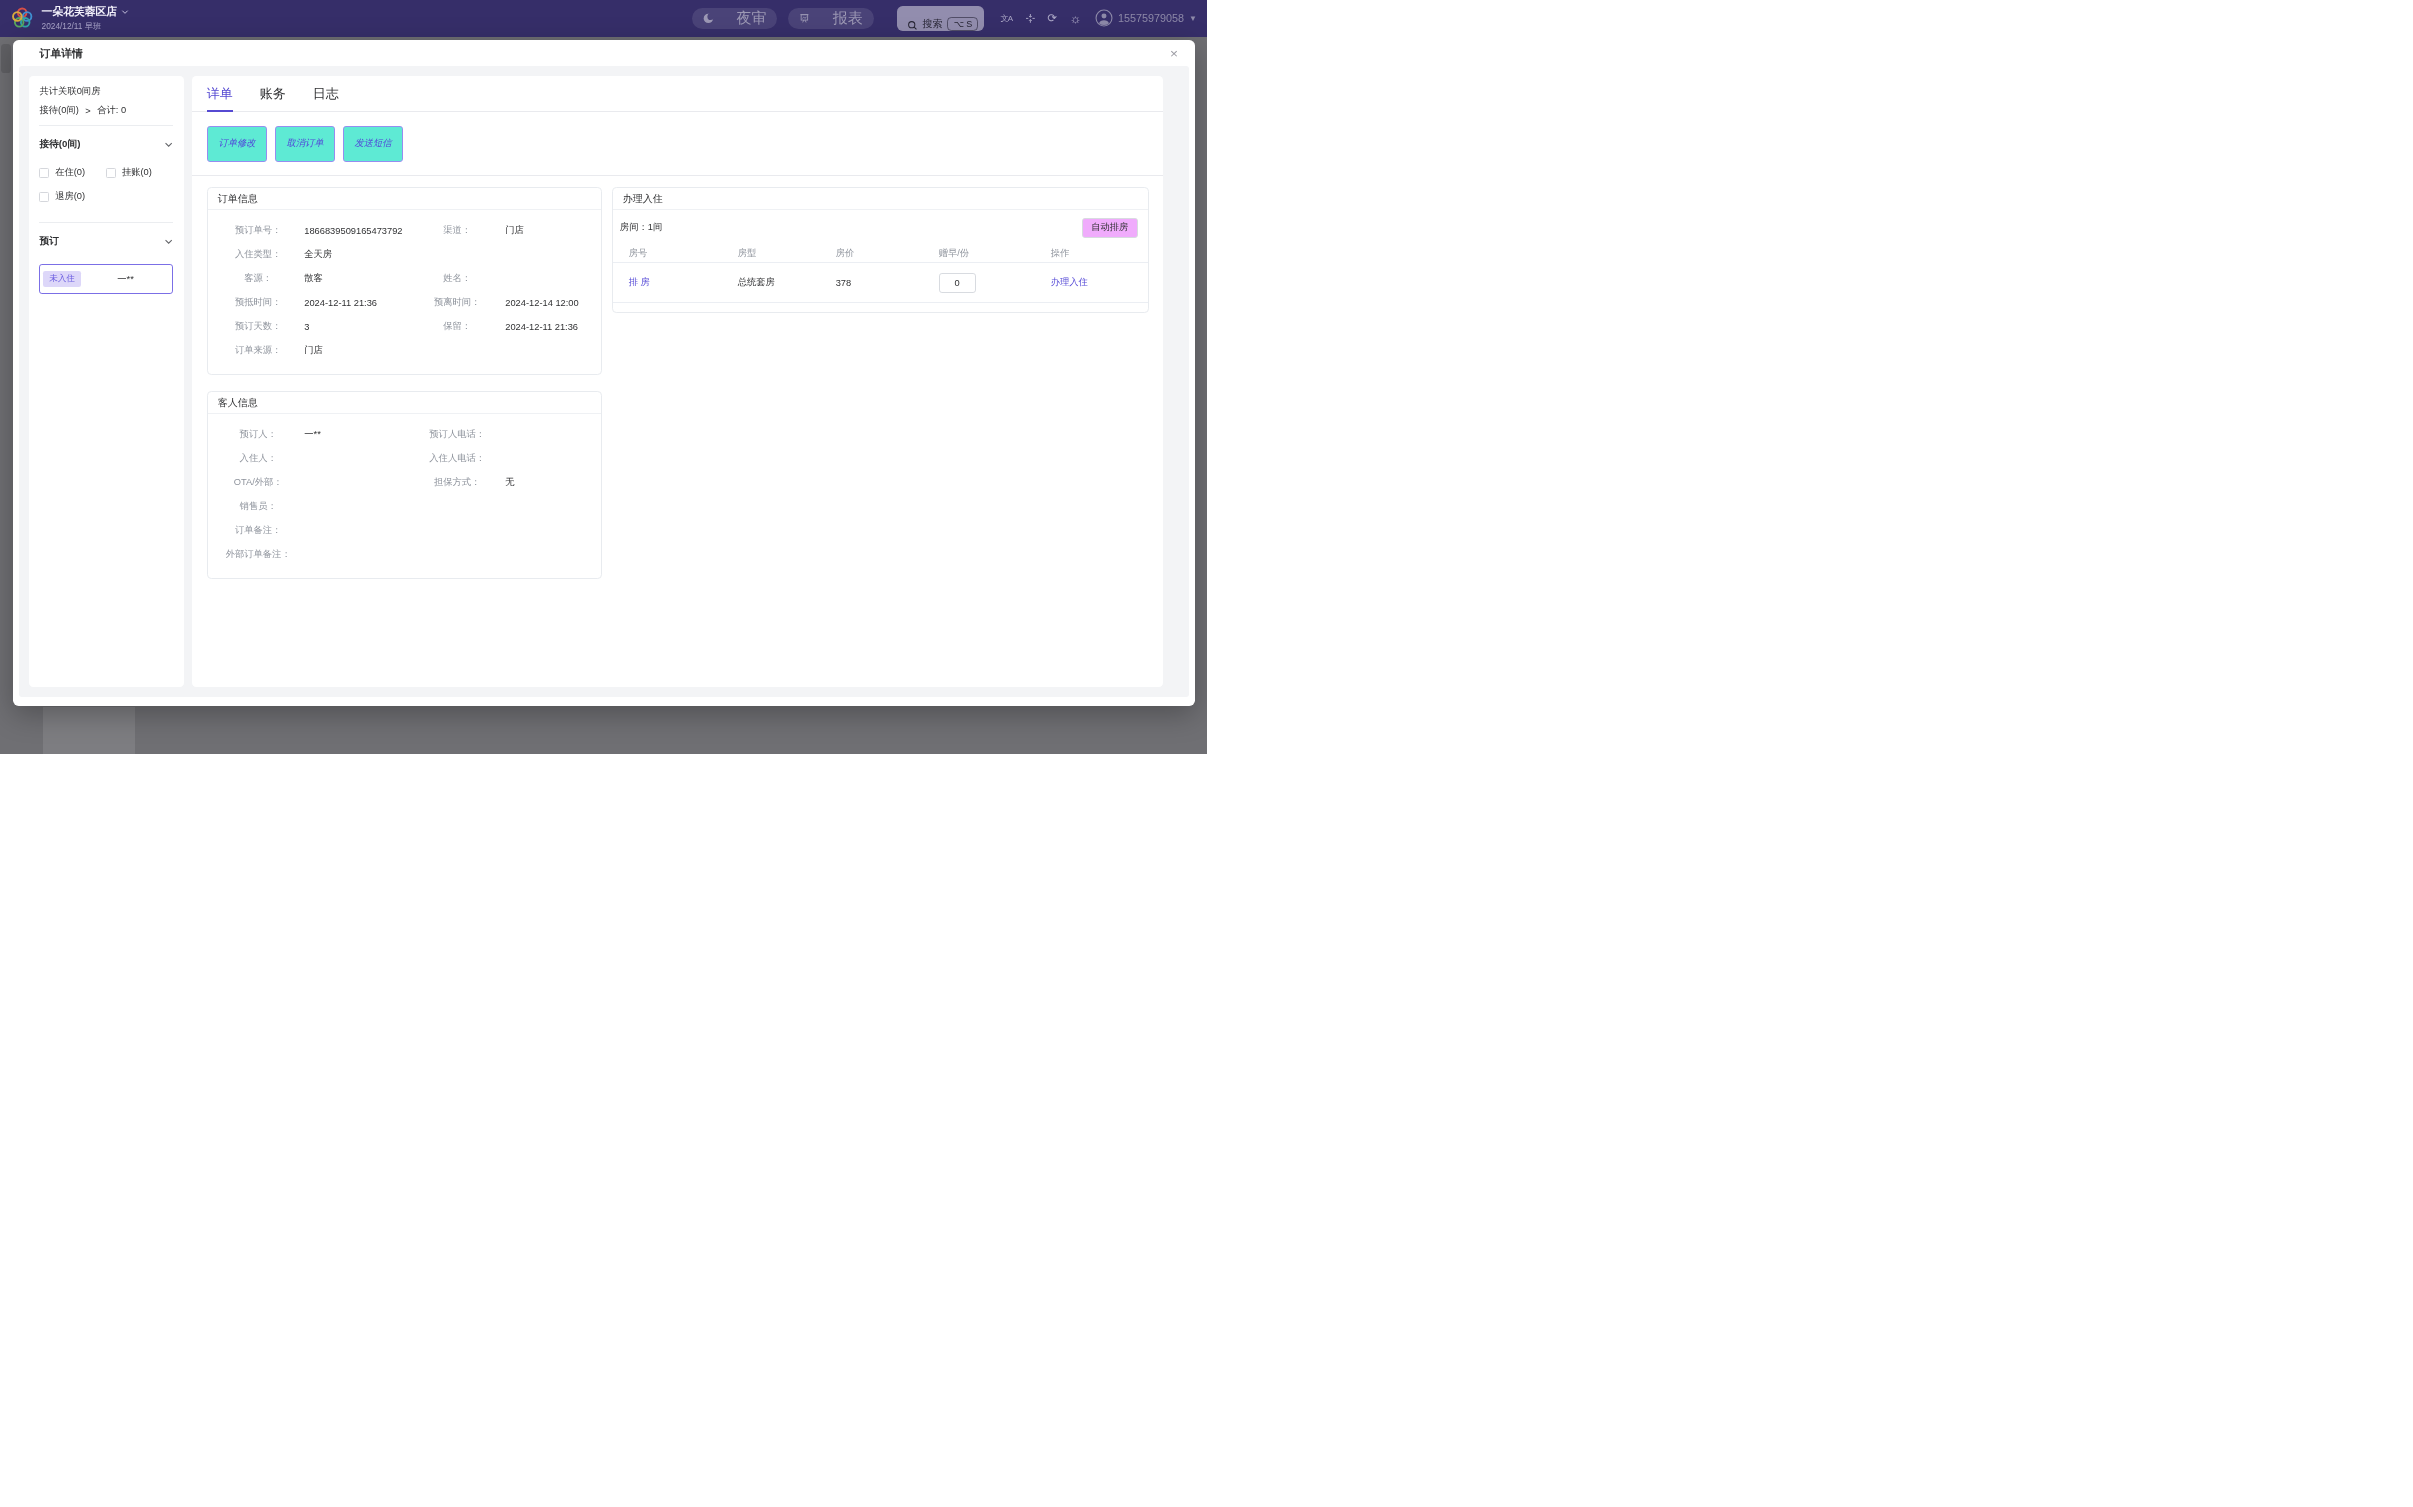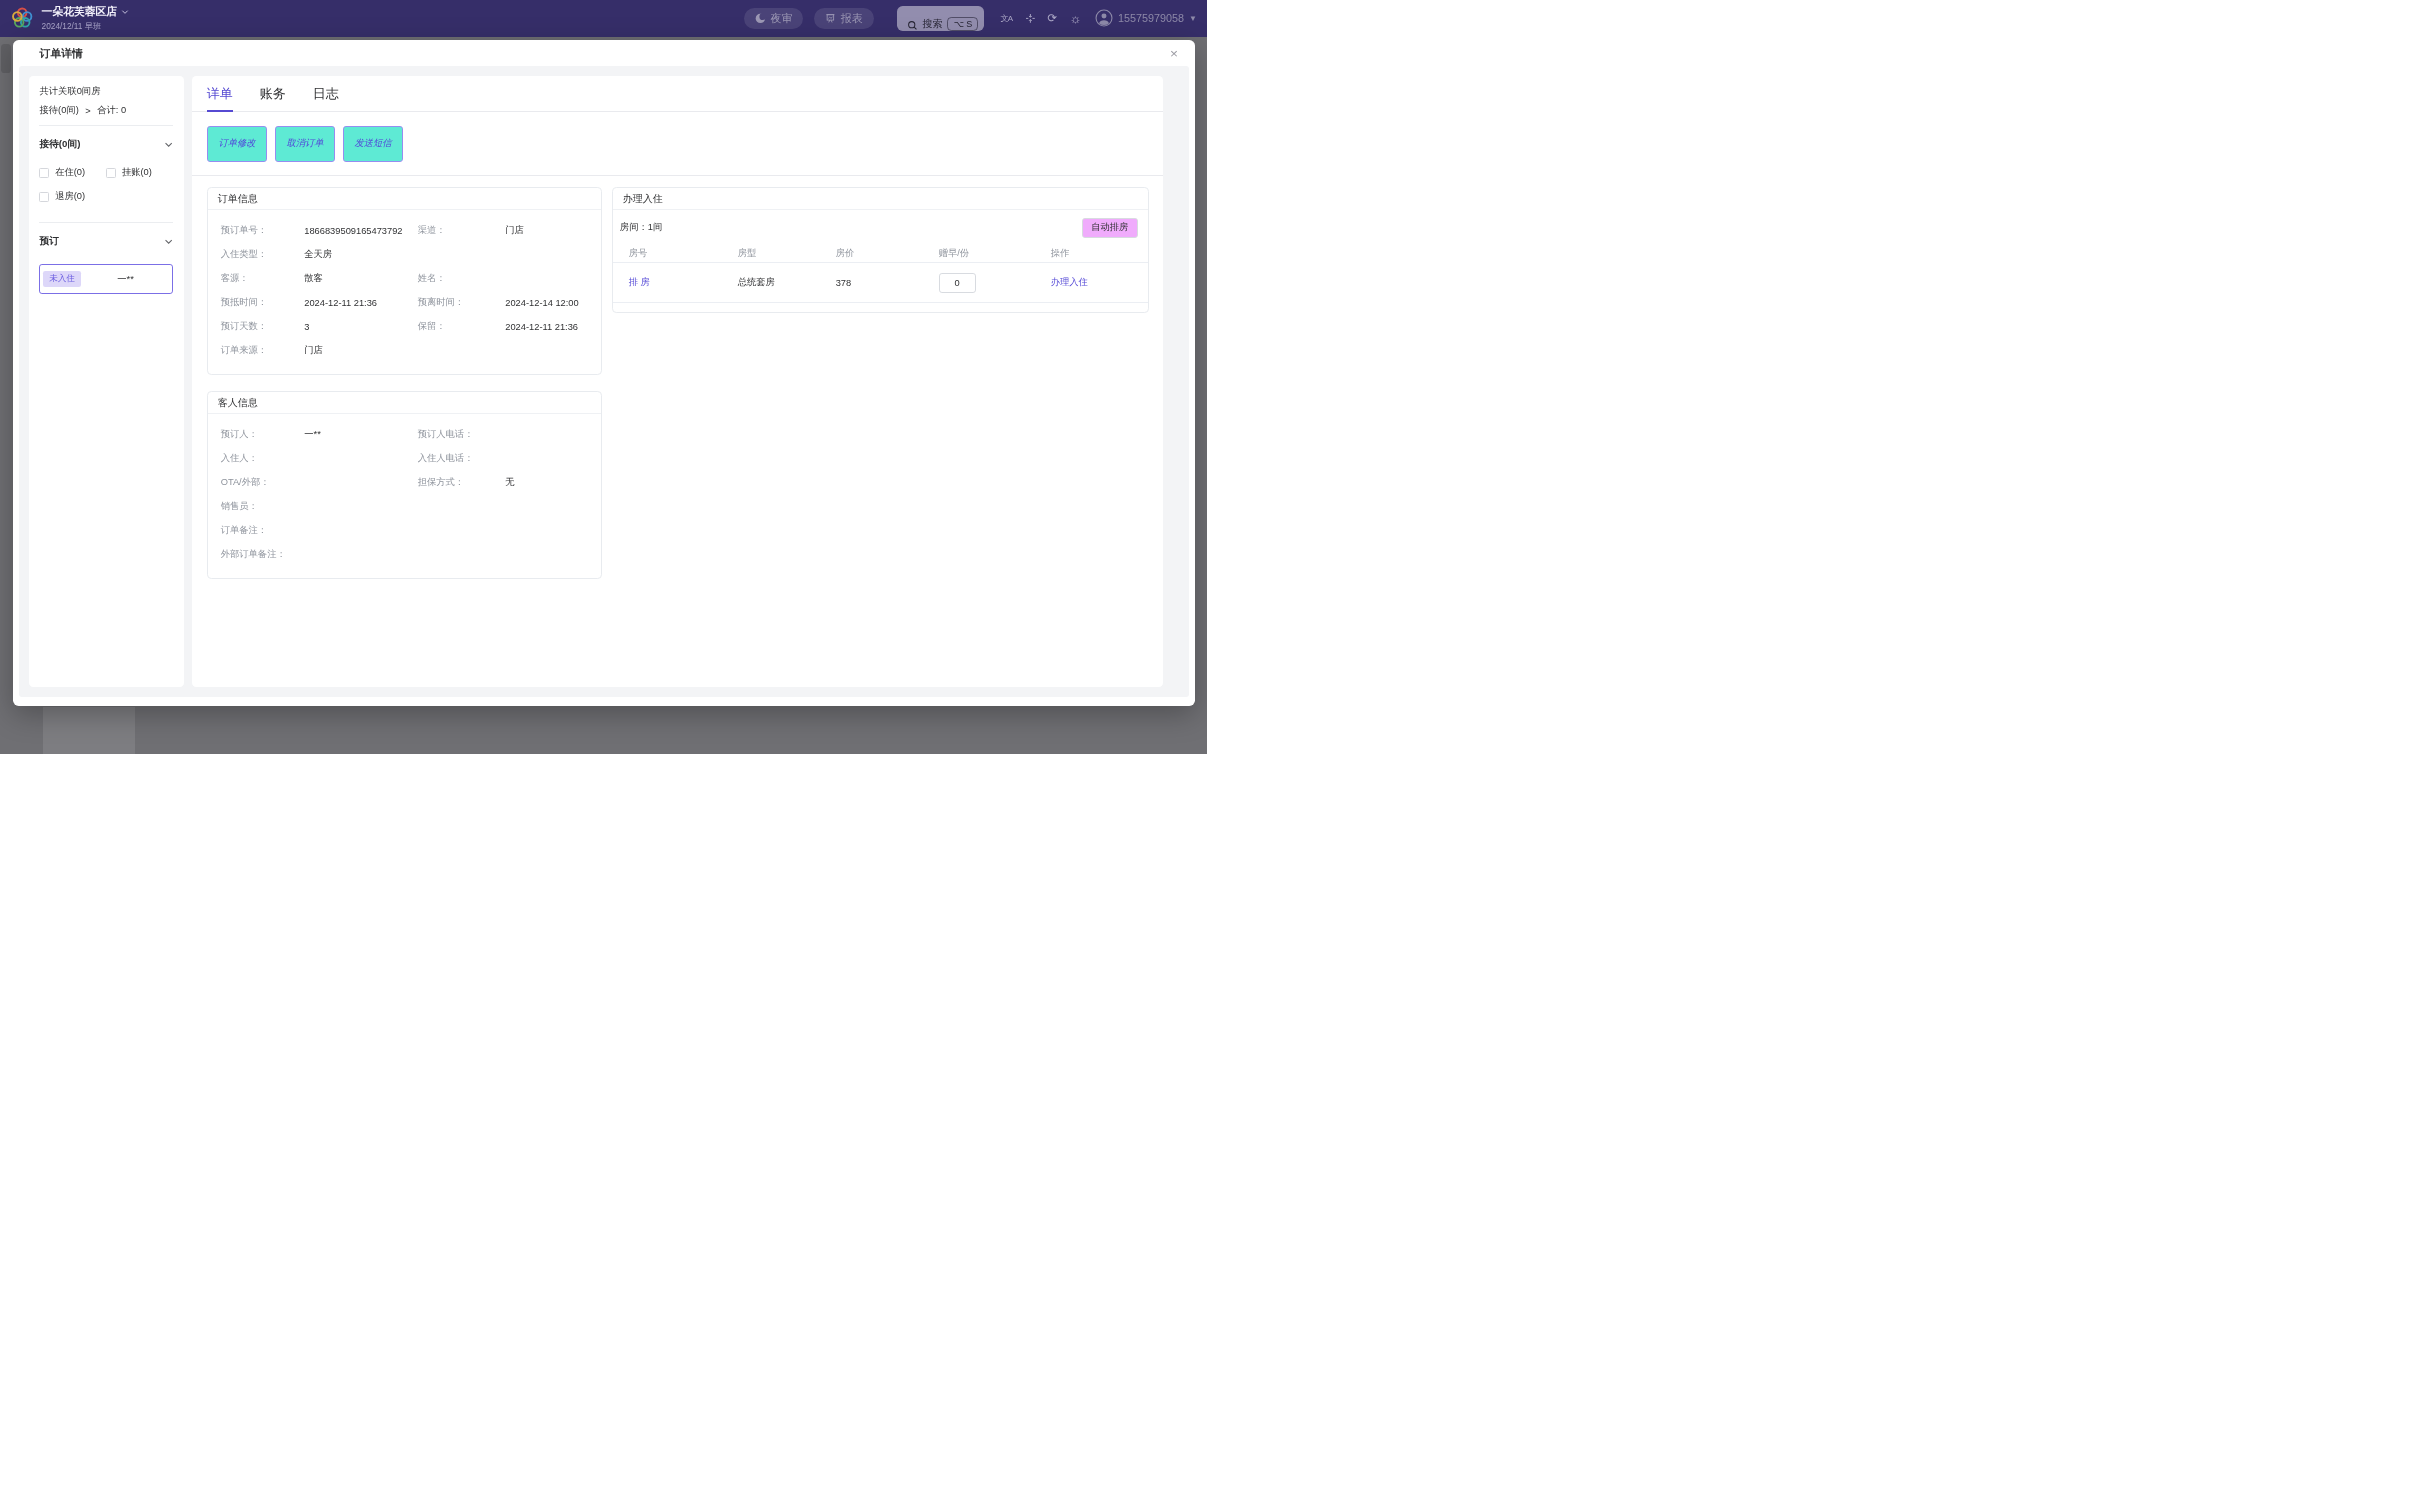--- a/index.html
+++ b/index.html
@@ -10,21 +10,21 @@
   
   .topbar { position:absolute; top:0; left:0; right:0; height:37px; background:#362e69;
     display:flex; align-items:center; padding:0 10px; z-index:5; }
   .brand { display:flex; align-items:center; gap:7.2px; }
   .logo { width:24.4px; height:24.4px; }
   .brand-text { display:flex; flex-direction:column; justify-content:center; }
   .hotel-row { display:flex; align-items:center; gap:4.3px; color:#f2f0fa; font-size:10.8px; font-weight:bold; cursor:pointer; }
   .hotel-sub { color:#a9a4c8; font-size:8.3px; margin-top:2.2px; }
   .top-right { margin-left:auto; display:flex; align-items:center; gap:10.8px; }
   .pill-btn { height:21.6px; border-radius:10.8px; background:rgba(255,255,255,0.10); border:none;
-    color:#9c98b4; font-size:11px; display:flex; align-items:center; gap:5px; padding:0 10.8px; cursor:pointer; }
+    color:#9c98b4; font-size:15px; display:flex; align-items:center; gap:23px; padding:0 10.8px; cursor:pointer; }
   .search-pill { height:24.4px; border-radius:5.7px; background:rgba(255,255,255,0.46);
     display:flex; align-items:flex-end; gap:5px; padding:0 5.7px 0 9.3px; color:#262433; cursor:pointer; margin-left:13px; }
   .search-pill .s-label { font-size:10px; }
   .kbd { border:0.7px solid rgba(30,28,48,0.55); border-radius:4.3px; padding:0.7px 5px; font-size:9px; color:#262433; }
   .mini-icons { display:flex; align-items:center; gap:12.2px; color:#aca8c6; margin-left:5.7px; }
   .mini-icons .mi { font-size:11.5px; line-height:1; cursor:pointer; }
   .translate-txt { font-size:8px; letter-spacing:-0.7px; cursor:pointer; }
   .user { display:flex; align-items:center; gap:5px; color:#8d89a8; font-size:10.8px; cursor:pointer; margin-left:2.9px; }
   .caret { font-size:8px; }
 
@@ -67,21 +67,21 @@
   .btn-purple { height:36px; padding:0 10.8px; background:#5eead4; border:0.7px solid #968df0; color:#5144d9;
     border-radius:2.9px; font-size:9.3px; cursor:pointer;font-style:italic; }
   .content { flex:1; padding:10.8px 14.4px; display:flex; gap:10px; align-items:flex-start; }
   .left-col { width:395px; flex:none; display:flex; flex-direction:column; gap:16px; }
   .right-col { flex:1; }
 
   .info-card { border:0.7px solid #e8ebef; border-radius:4.3px; background:#fff; }
   .info-head { padding:0 10px; line-height:21.6px; height:22px; font-size:10px; color:#303133; border-bottom:0.7px solid #eff1f4; }
   .info-body { padding:8.6px 13px 11.5px; }
   .info-row { display:grid; grid-template-columns:75px 122px 79px 1fr; align-items:center; height:24px; font-size:9.3px; }
-  .lbl { color:#8e939c; text-align:left; }
+  .lbl { color:#8e939c; text-align:center; }
   .val { color:#303133; padding-left:8.6px; }
 
   .room-row { display:flex; align-items:center; padding:8px 10px 6.5px 7.2px; font-size:9.3px; }
   .btn-plain { margin-left:auto; height:19.4px; padding:0 8.6px; background:#f0abfc; border:0.7px solid #d8dbe0;
     border-radius:2.9px; color:#303133; font-size:9.3px; cursor:pointer; }
   .tbl-head { display:grid; grid-template-columns:109px 98px 103px 112px 1fr; padding-left:16px; height:19.4px;
     align-items:center; color:#8f949d; font-size:9.3px; border-bottom:0.7px solid #ebeef3; }
   .tbl-row { display:grid; grid-template-columns:109px 98px 103px 112px 1fr; padding-left:16px; height:40px;
     align-items:center; font-size:9.3px; border-bottom:0.7px solid #ebeef3; margin-bottom:8.6px; }
   .link { color:#5549d6; cursor:pointer; }

